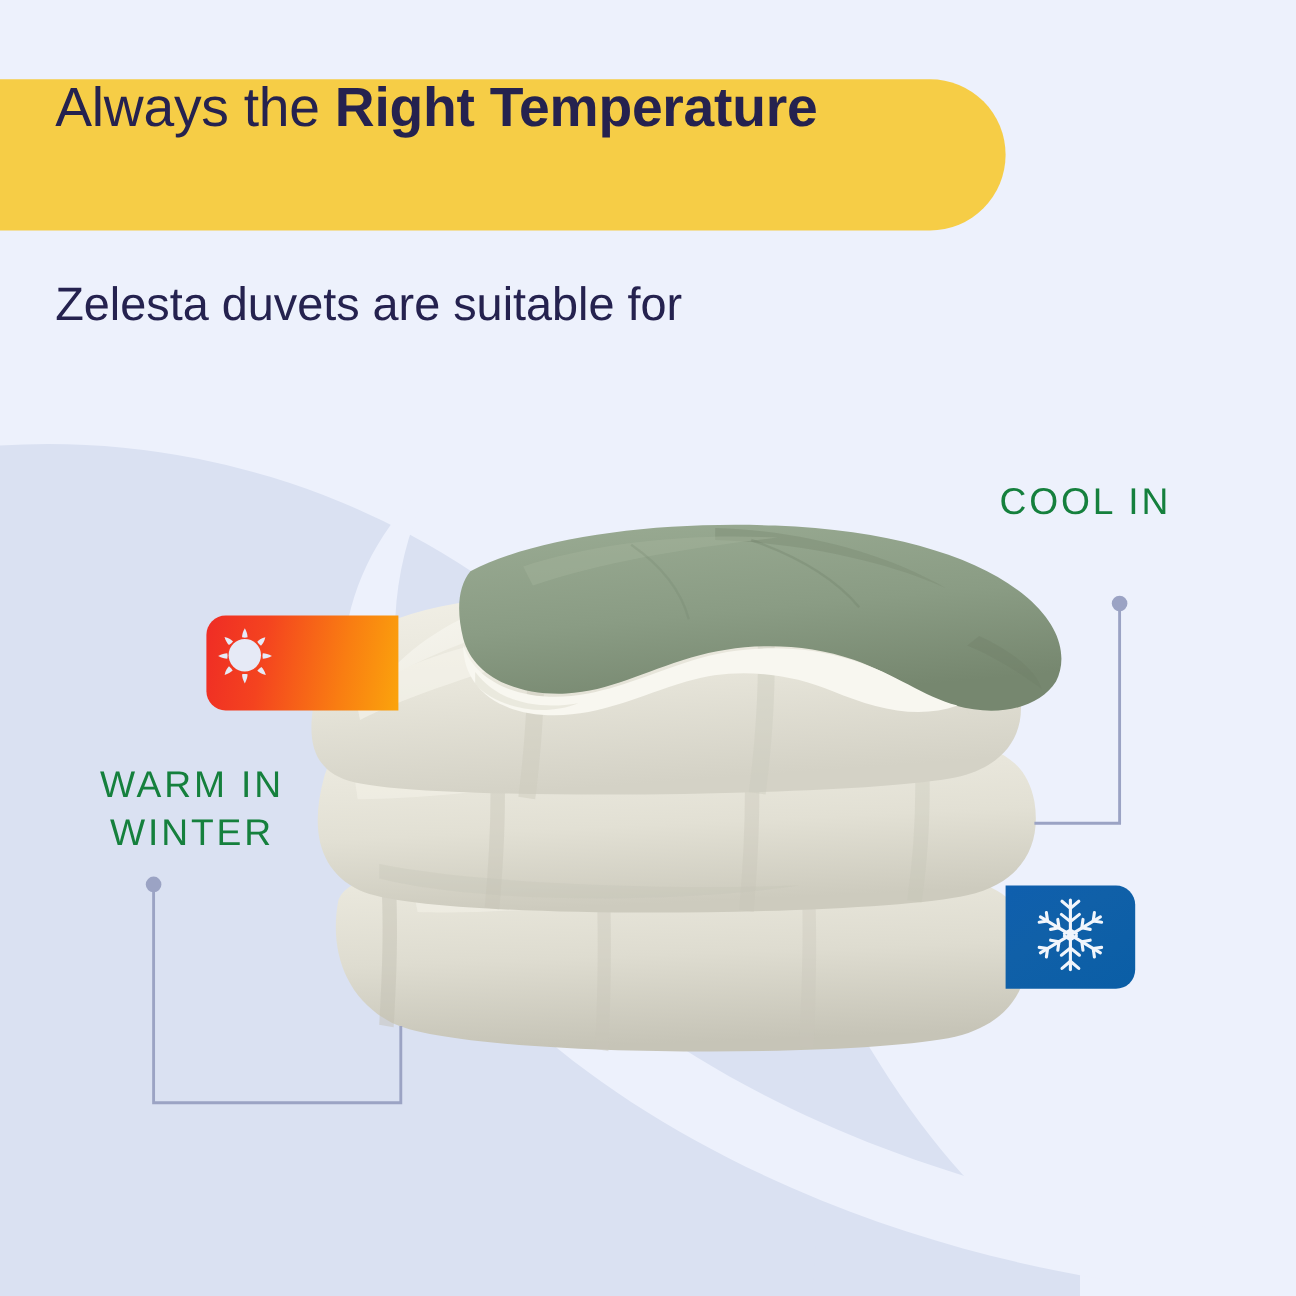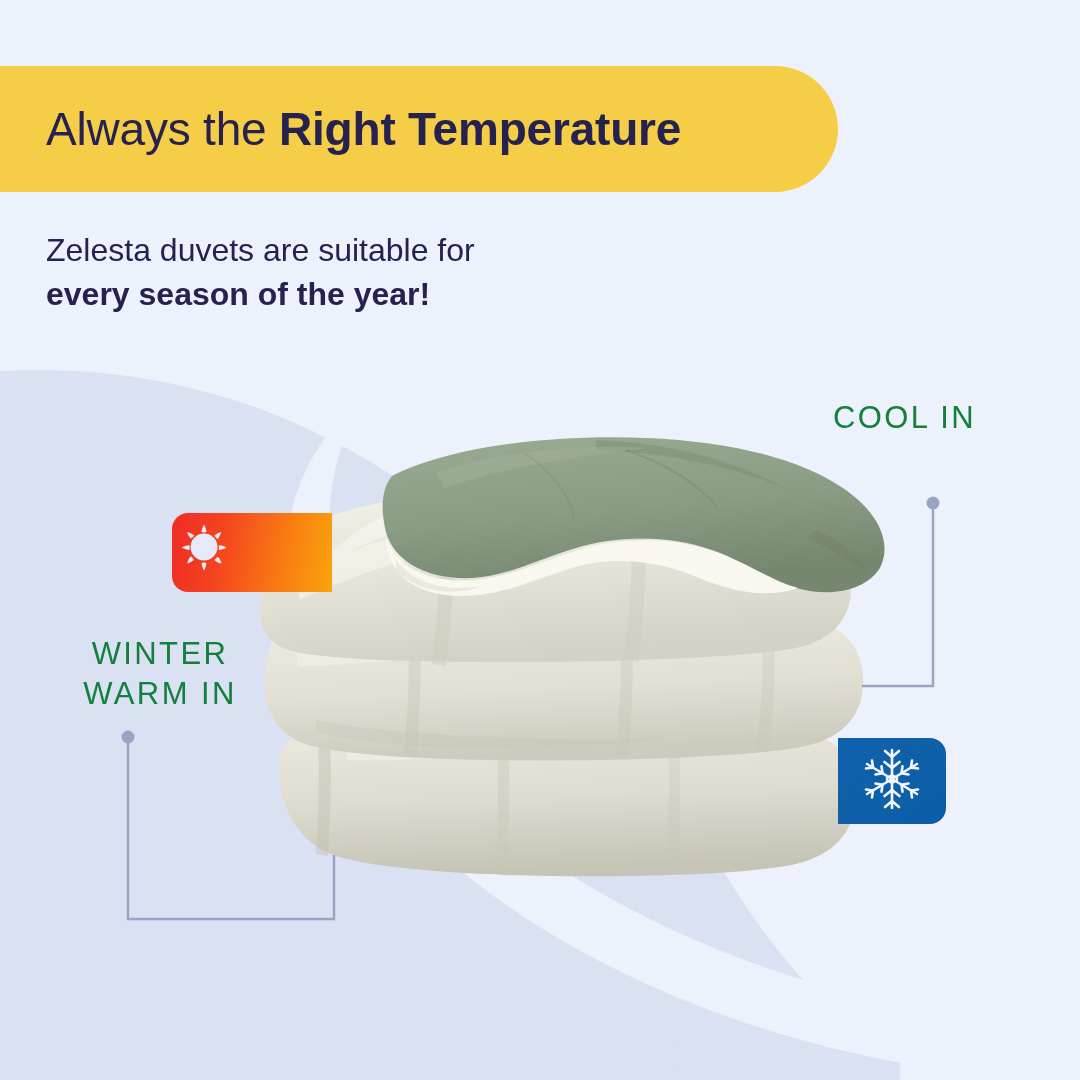--- a/index.html
+++ b/index.html
@@ -15,41 +15,41 @@
   #bg-layer { position:absolute; inset:0; z-index:0; }
 
   
   .banner {
     position:absolute;
     left:0; top:66px;
     width:838px; height:126px;
     background:#f6cd46;
     border-top-right-radius:63px;
     border-bottom-right-radius:63px;
-    display:flex; align-items:center;
+    display:flex; align-items:flex-start;
     z-index:3;
   }
   .banner-text {
     padding-left:46px;
     font-size:46px;
     line-height:1;
     color:#25224f;
     white-space:nowrap;
     letter-spacing:-0.2px;
   }
   .banner-text .bold { font-weight:bold; }
   .banner-text .light { font-weight:400; }
 
   
   .subtitle {
     position:absolute;
     left:46px; top:228px;
     z-index:3;
     color:#25224f;
-    font-size:32px;
+    font-size:39px;
     line-height:1.38;
   }
   .subtitle .line2 { font-weight:bold; display:block; }
 
   
   #duvet { position:absolute; left:196px; top:420px; z-index:2; }
 
   
   .badge {
     position:absolute;
@@ -108,21 +108,20 @@
 </svg>
 
 <div class="banner">
   <div class="banner-text">
     <span class="light">Always the </span><span class="bold">Right Temperature</span>
   </div>
 </div>
 
 <div class="subtitle">
   <span class="line1">Zelesta duvets are suitable for</span>
-  <span class="line2">every season of the year!</span>
 </div>
 
 <svg id="duvet" width="690" height="470" viewBox="0 0 690 470" aria-hidden="true">
   <defs>
     <linearGradient id="gGreen" x1="0" y1="0" x2="0.3" y2="1">
       <stop offset="0" stop-color="#9aab93"></stop>
       <stop offset="0.55" stop-color="#8a9c84"></stop>
       <stop offset="1" stop-color="#76876f"></stop>
     </linearGradient>
     <linearGradient id="gCream1" x1="0" y1="0" x2="0.25" y2="1">
@@ -240,22 +239,22 @@
       <path d="M32 28 L27 31 M32 28 L37 31 M32 36 L27 33 M32 36 L37 33"></path>
     </svg>
   </span>
 </div>
 
 <div class="callout-label label-cool">
   <div>COOL IN</div>
 </div>
 
 <div class="callout-label label-warm">
+  <div>WARM IN</div>
   <div>WINTER</div>
-  <div>WARM IN</div>
 </div>
 
 <svg id="connectors" width="1080" height="1080" viewBox="0 0 1080 1080" aria-hidden="true">
 
   <g>
     <path d="M933,508 L933,686 L862,686" stroke="#9ba3c4" stroke-width="2.4" fill="none"></path>
     <circle cx="933" cy="503" r="6.5" fill="#9ba3c4"></circle>
   </g>
 
   <g>

